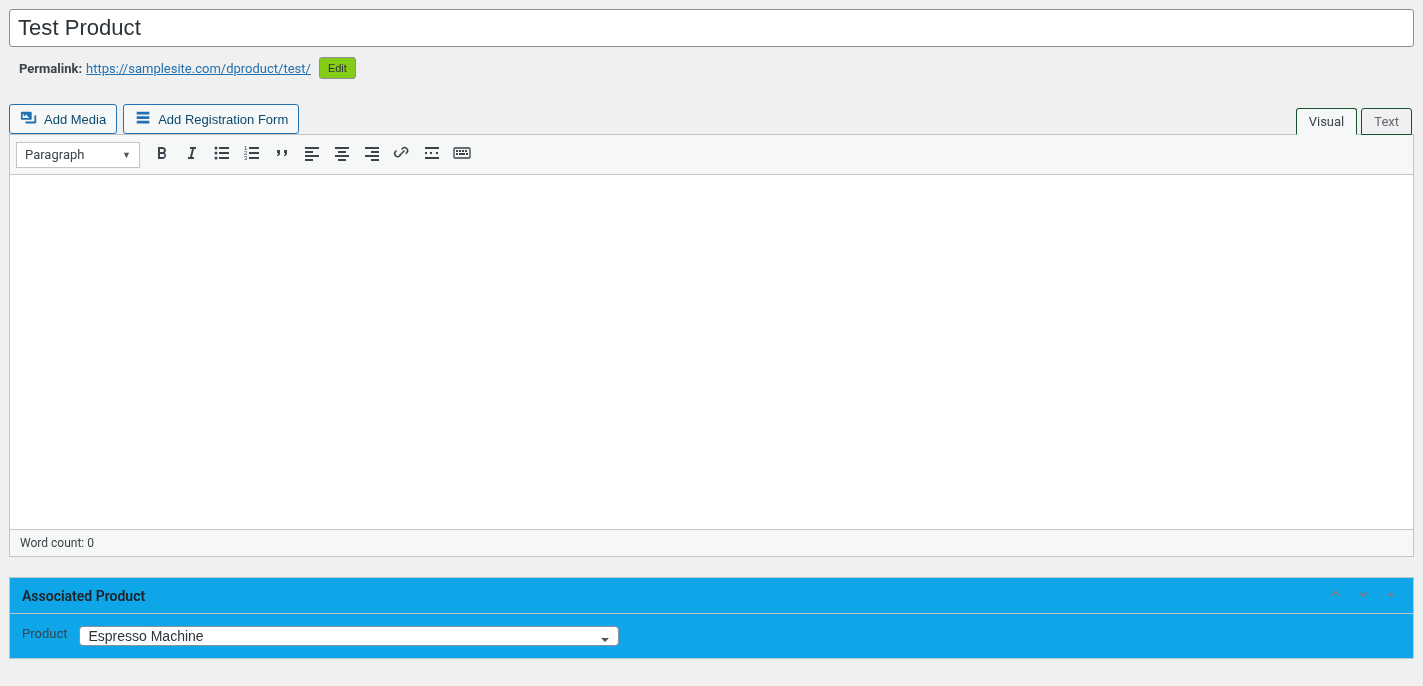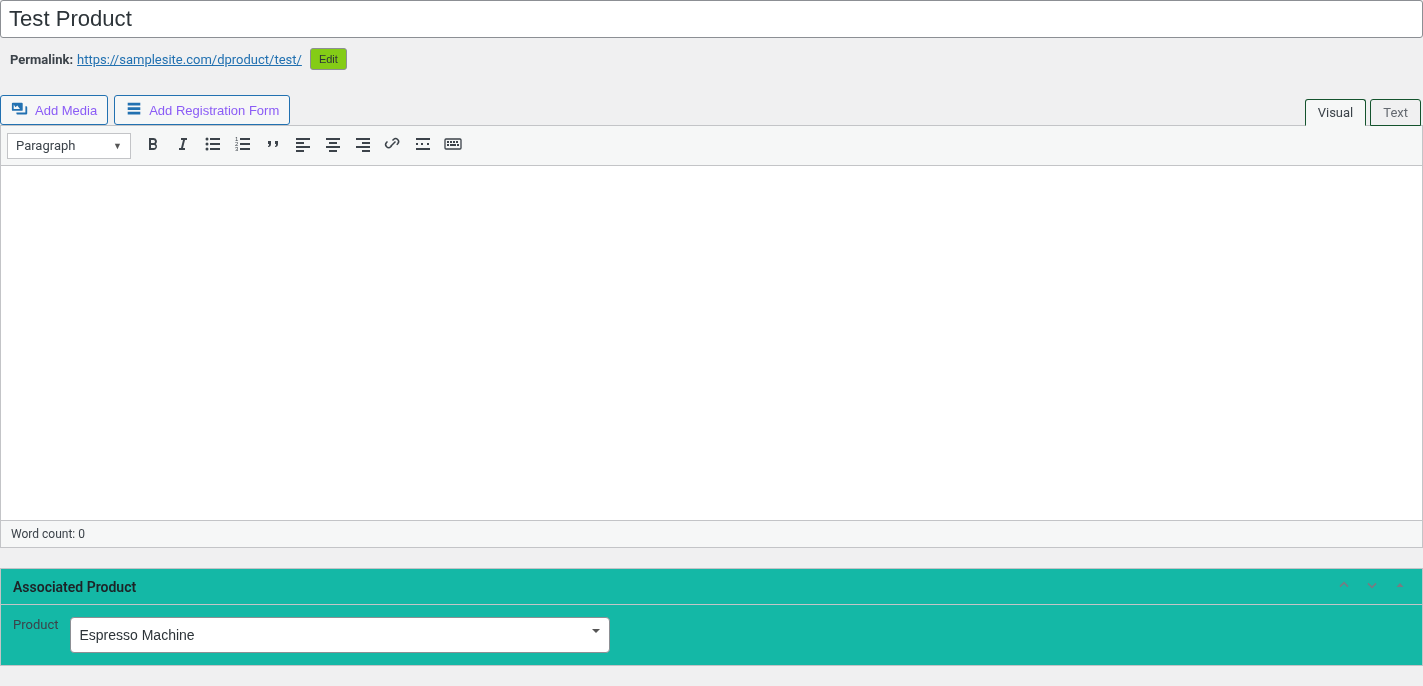--- a/index.html
+++ b/index.html
@@ -5,20 +5,21 @@
   * { box-sizing: border-box; }
   body {
     margin: 0;
     padding: 0;
     background: #f0f0f1;
     font-family: -apple-system, BlinkMacSystemFont, "Segoe UI", Roboto, Oxygen-Sans, Ubuntu, Cantarell, "Helvetica Neue", sans-serif;
     font-size: 13px;
     color: #3c434a;
   }
   .wrap {
+    padding: 9px;
     width: 1423px;
   }
   .title-input {
     width: 100%;
     height: 38px;
     padding: 3px 8px;
     font-size: 1.7em;
     line-height: 100%;
     border: 1px solid #8c8f94;
     border-radius: 3px;
@@ -56,21 +57,21 @@
     margin-top: 20px;
     display: flex;
     align-items: flex-end;
     justify-content: space-between;
   }
   .left-buttons { display: flex; gap: 6px; }
   .btn-outline {
     display: inline-flex;
     align-items: center;
     gap: 6px;
-    color: #8b5cf6;
+    color: #0c4a6e;
     border: 1px solid #2271b1;
     background: #f6f7f7;
     border-radius: 3px;
     padding: 0 10px;
     height: 30px;
     font-size: 13px;
     cursor: pointer;
   }
   .btn-outline svg { fill: #2271b1; width: 18px; height: 18px; }
 
@@ -139,21 +140,21 @@
     background: #f6f7f7;
     border: 1px solid #c3c4c7;
     border-top: 0;
     padding: 6px 10px;
     font-size: 12px;
     color: #3c434a;
   }
 
   .postbox {
     margin-top: 20px;
-    background: #14b8a6;
+    background: #0ea5e9;
     border: 1px solid #c3c4c7;
   }
   .postbox-header {
     display: flex;
     align-items: center;
     justify-content: space-between;
     border-bottom: 1px solid #c3c4c7;
     padding: 0 12px;
     height: 36px;
   }
@@ -170,21 +171,21 @@
     cursor: pointer; color: #787c82;
   }
   .postbox-body {
     padding: 12px;
     display: flex;
     align-items: flex-start;
     gap: 12px;
   }
   .select-row select {
     min-width: 540px;
-    height: 36px;
+    height: 20px;
     padding: 0 28px 0 8px;
     border: 1px solid #8c8f94;
     border-radius: 4px;
     background: #fff;
     font-size: 14px;
     color: #2c3338;
     appearance: none;
     -webkit-appearance: none;
   }
   .select-wrap { position: relative; display: inline-block; }

